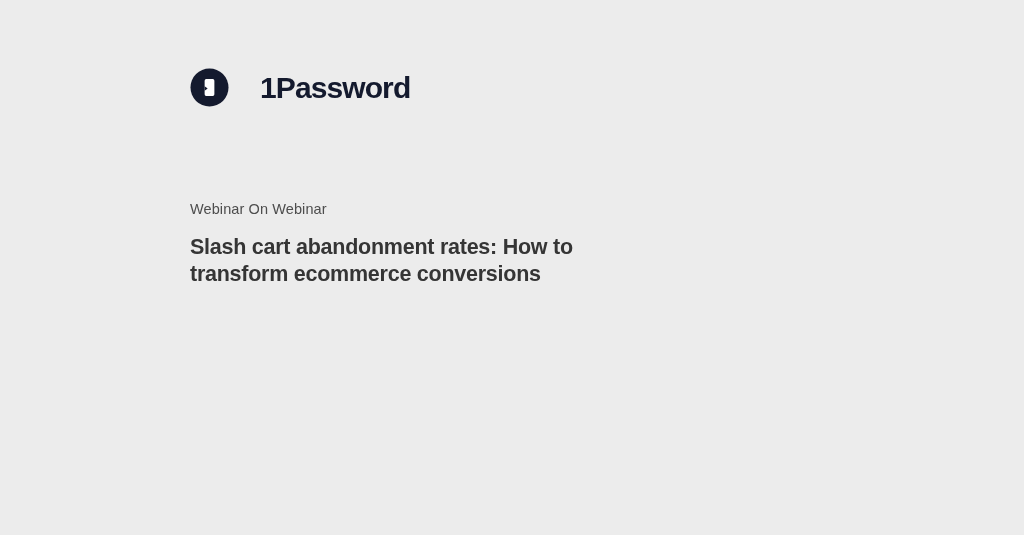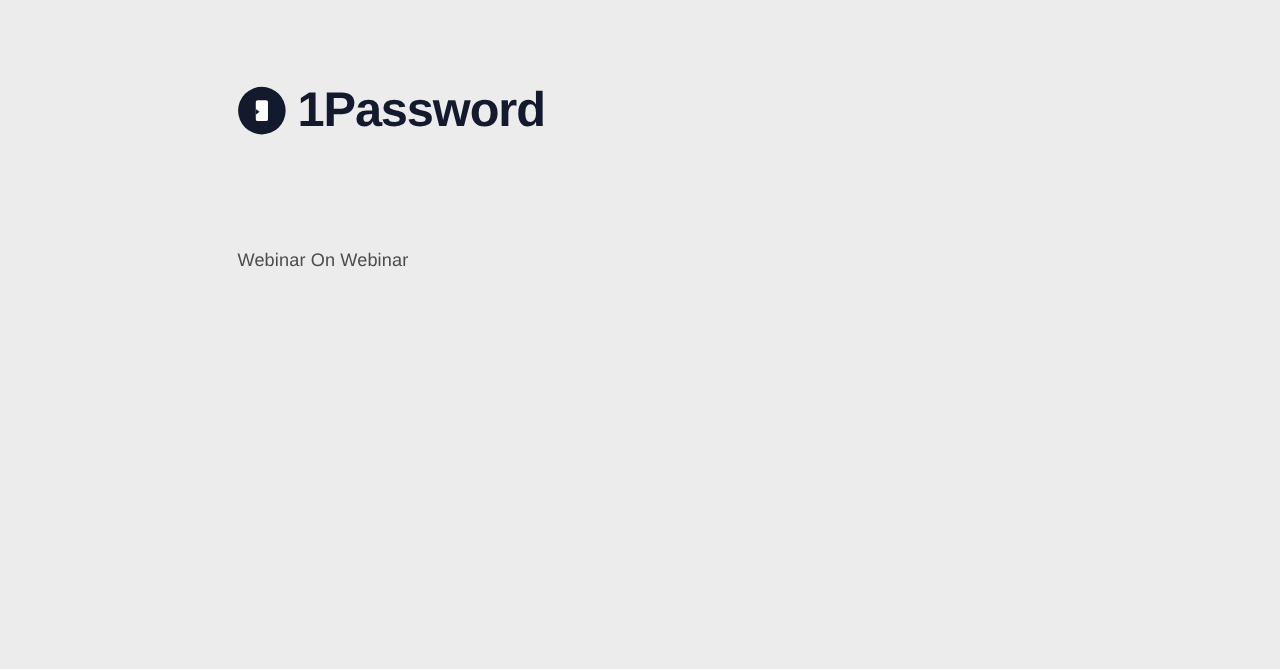--- a/index.html
+++ b/index.html
@@ -36,27 +36,28 @@
 
   .brand-mark {
     width: 39px;
     height: 39px;
     flex: 0 0 39px;
     display: block;
   }
 
   .brand-wordmark {
     font-family: "Liberation Sans", sans-serif;
-    font-size: 39px;
+    font-size: 30px;
     font-weight: 700;
     letter-spacing: -0.9px;
     color: #141a2e;
     line-height: 1;
     white-space: nowrap;
     margin-top: 1px;
+    margin-left: 22px;
   }
 
   
   .content-block {
     position: absolute;
     left: 190px;
     top: 198px;
     width: 420px;
   }
 
@@ -91,15 +92,16 @@
     <svg class="brand-mark" viewBox="0 0 40 40" aria-hidden="true">
       <circle cx="20" cy="20" r="19.5" fill="#141a2e"></circle>
       <path d="M16.6 11.4h6.8a1.6 1.6 0 0 1 1.6 1.6v14a1.6 1.6 0 0 1-1.6 1.6h-6.8a1.6 1.6 0 0 1-1.6-1.6V13a1.6 1.6 0 0 1 1.6-1.6z" fill="#ffffff"></path>
       <path d="M15 18.6l3.1 2.4-3.1 2.4z" fill="#141a2e"></path>
     </svg>
     <span class="brand-wordmark">1Password</span>
   </div>
 
   <div class="content-block">
     <div class="eyebrow">Webinar On Webinar</div>
+    <h1 class="headline">Slash cart abandonment rates: How to transform ecommerce conversions</h1>
   </div>
 
 </div>
 
 </body></html>

